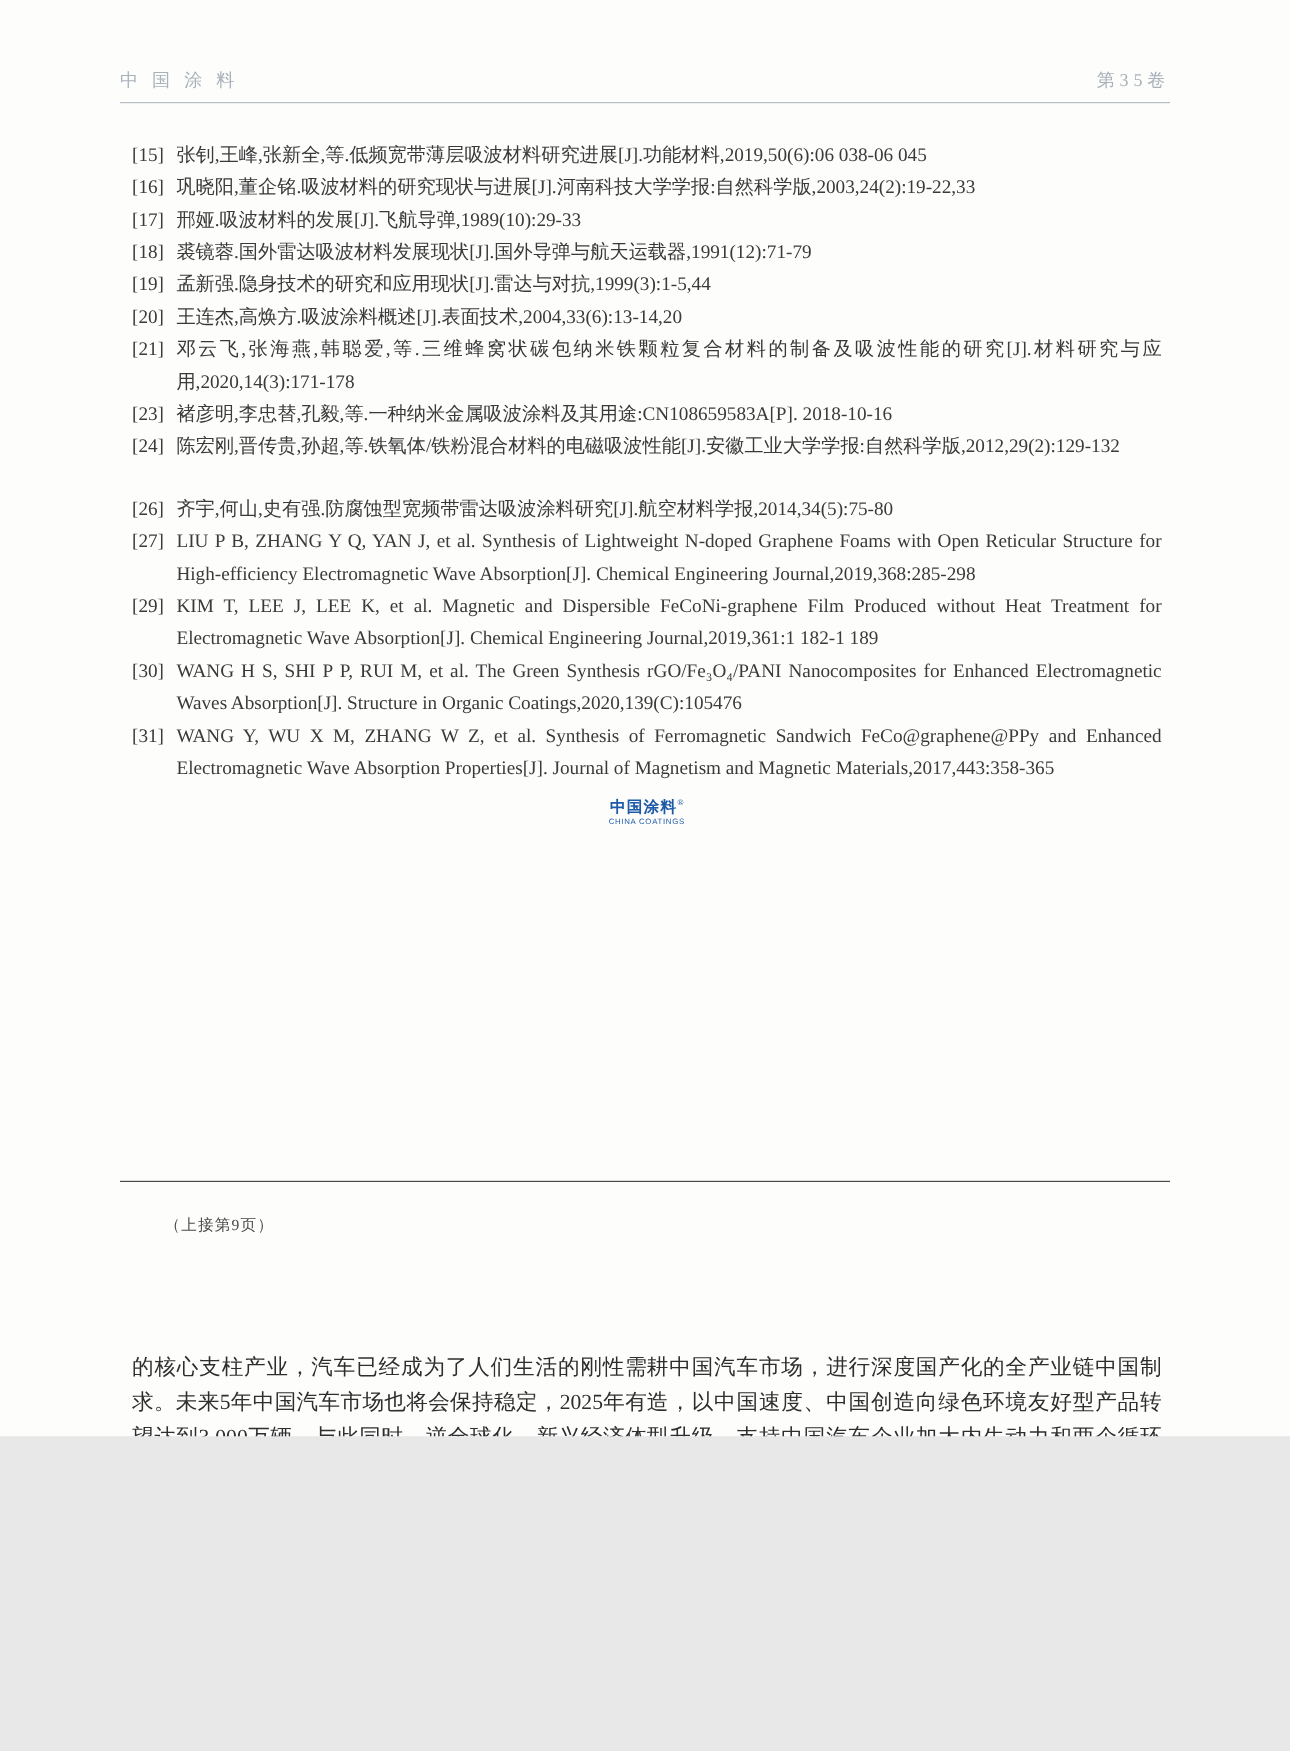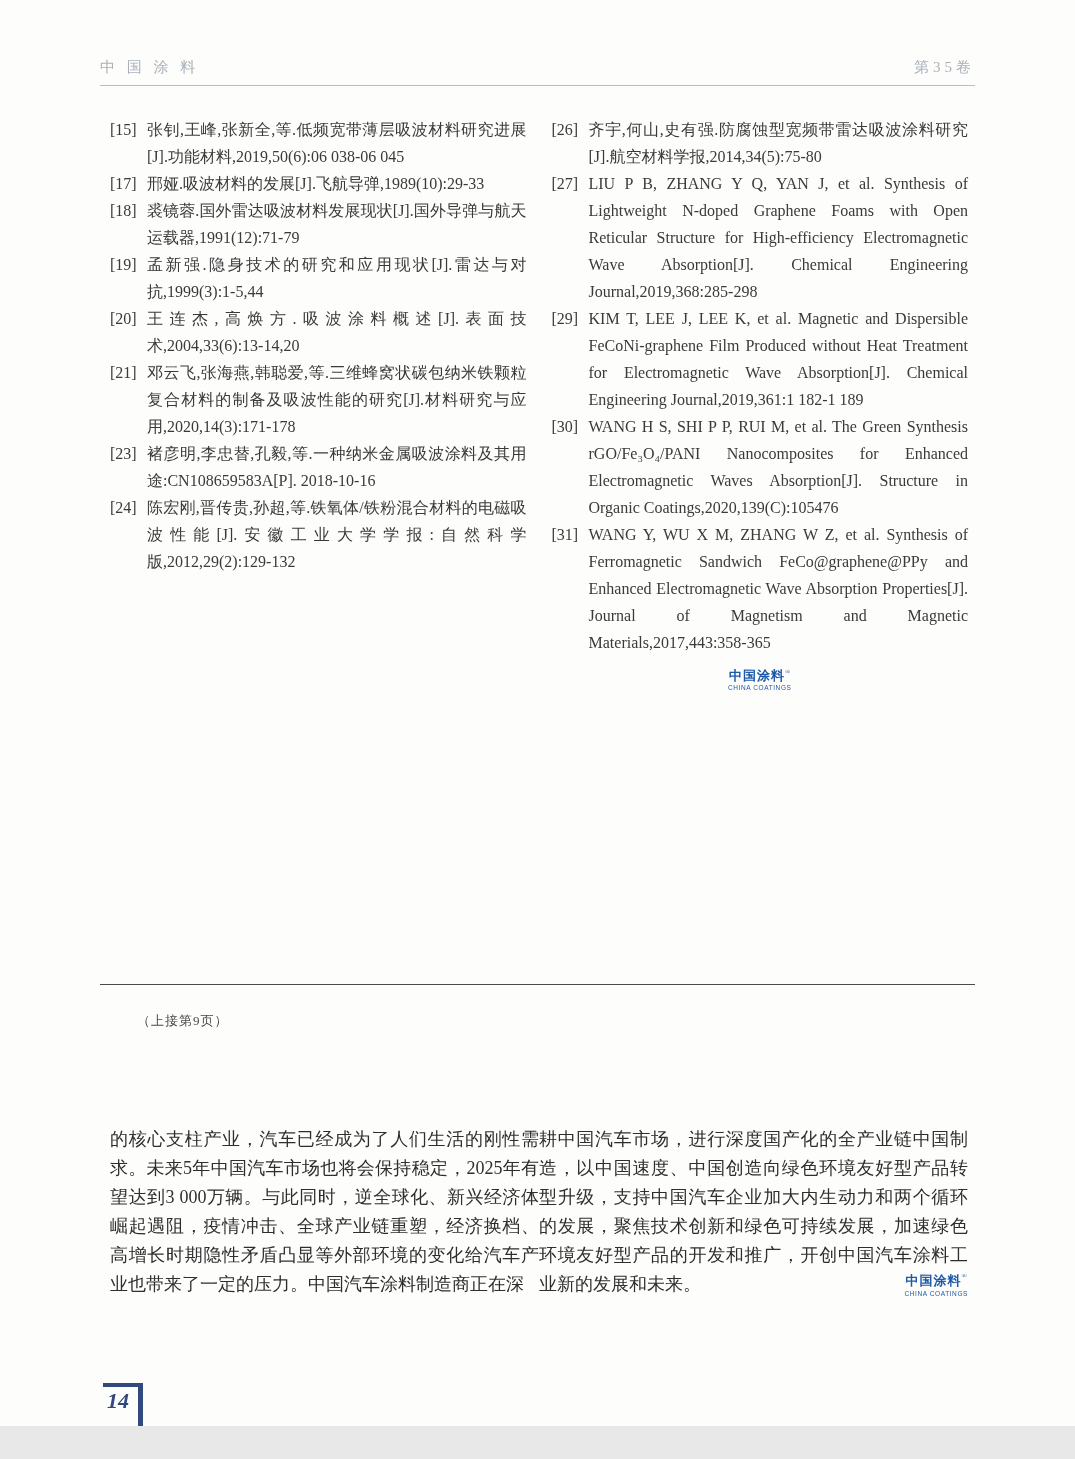--- a/index.html
+++ b/index.html
@@ -1,38 +1,38 @@
 <!DOCTYPE html>
 <html><head>
 <meta charset="utf-8">
 <style>
   html,body { margin:0; padding:0; background:#e8e8e8; }
   .page {
     position:relative;
-    width:1075px; height:1426px;
+    width:1075px; height:1197px;
     margin:0 auto;
     background:#fdfdfc;
     font-family:"Liberation Serif", serif;
     color:#3a3a3a;
     overflow:hidden;
   }
   
   .header {
     position:absolute; top:58px; left:100px; right:100px;
     display:flex; justify-content:space-between; align-items:flex-end;
     font-size:15px; color:#a9b1ba; letter-spacing:4px;
   }
   .header-rule {
     position:absolute; top:85px; left:100px; right:100px;
     border-top:1px solid #b6bdc4;
   }
   
   .refs {
     position:absolute; top:116px; left:110px; width:858px;
-    display:flex; gap:25px;
+    display:flex; gap:25px;flex-direction:column;
   }
   .ref-col { flex:1; min-width:0; }
   .ref-item {
     display:flex;
     font-size:16px; line-height:27px;
   }
   .ref-label { width:37px; flex:none; }
   .ref-text { flex:1; text-align:justify; }
   
   .logo { text-align:center; color:#1e5aa8; line-height:1.1; }
@@ -88,20 +88,24 @@
   <div class="header-rule"></div>
 
   <div class="refs">
     <div class="ref-col">
 
         <div class="ref-item">
           <span class="ref-label">[15]</span>
           <span class="ref-text">张钊,王峰,张新全,等.低频宽带薄层吸波材料研究进展[J].功能材料,2019,50(6):06 038-06 045</span>
         </div>
 
+        <div class="ref-item">
+          <span class="ref-label">[16]</span>
+          <span class="ref-text">巩晓阳,董企铭.吸波材料的研究现状与进展[J].河南科技大学学报:自然科学版,2003,24(2):19-22,33</span>
+        </div>
 
         <div class="ref-item">
           <span class="ref-label">[17]</span>
           <span class="ref-text">邢娅.吸波材料的发展[J].飞航导弹,1989(10):29-33</span>
         </div>
 
         <div class="ref-item">
           <span class="ref-label">[18]</span>
           <span class="ref-text">裘镜蓉.国外雷达吸波材料发展现状[J].国外导弹与航天运载器,1991(12):71-79</span>
         </div>

